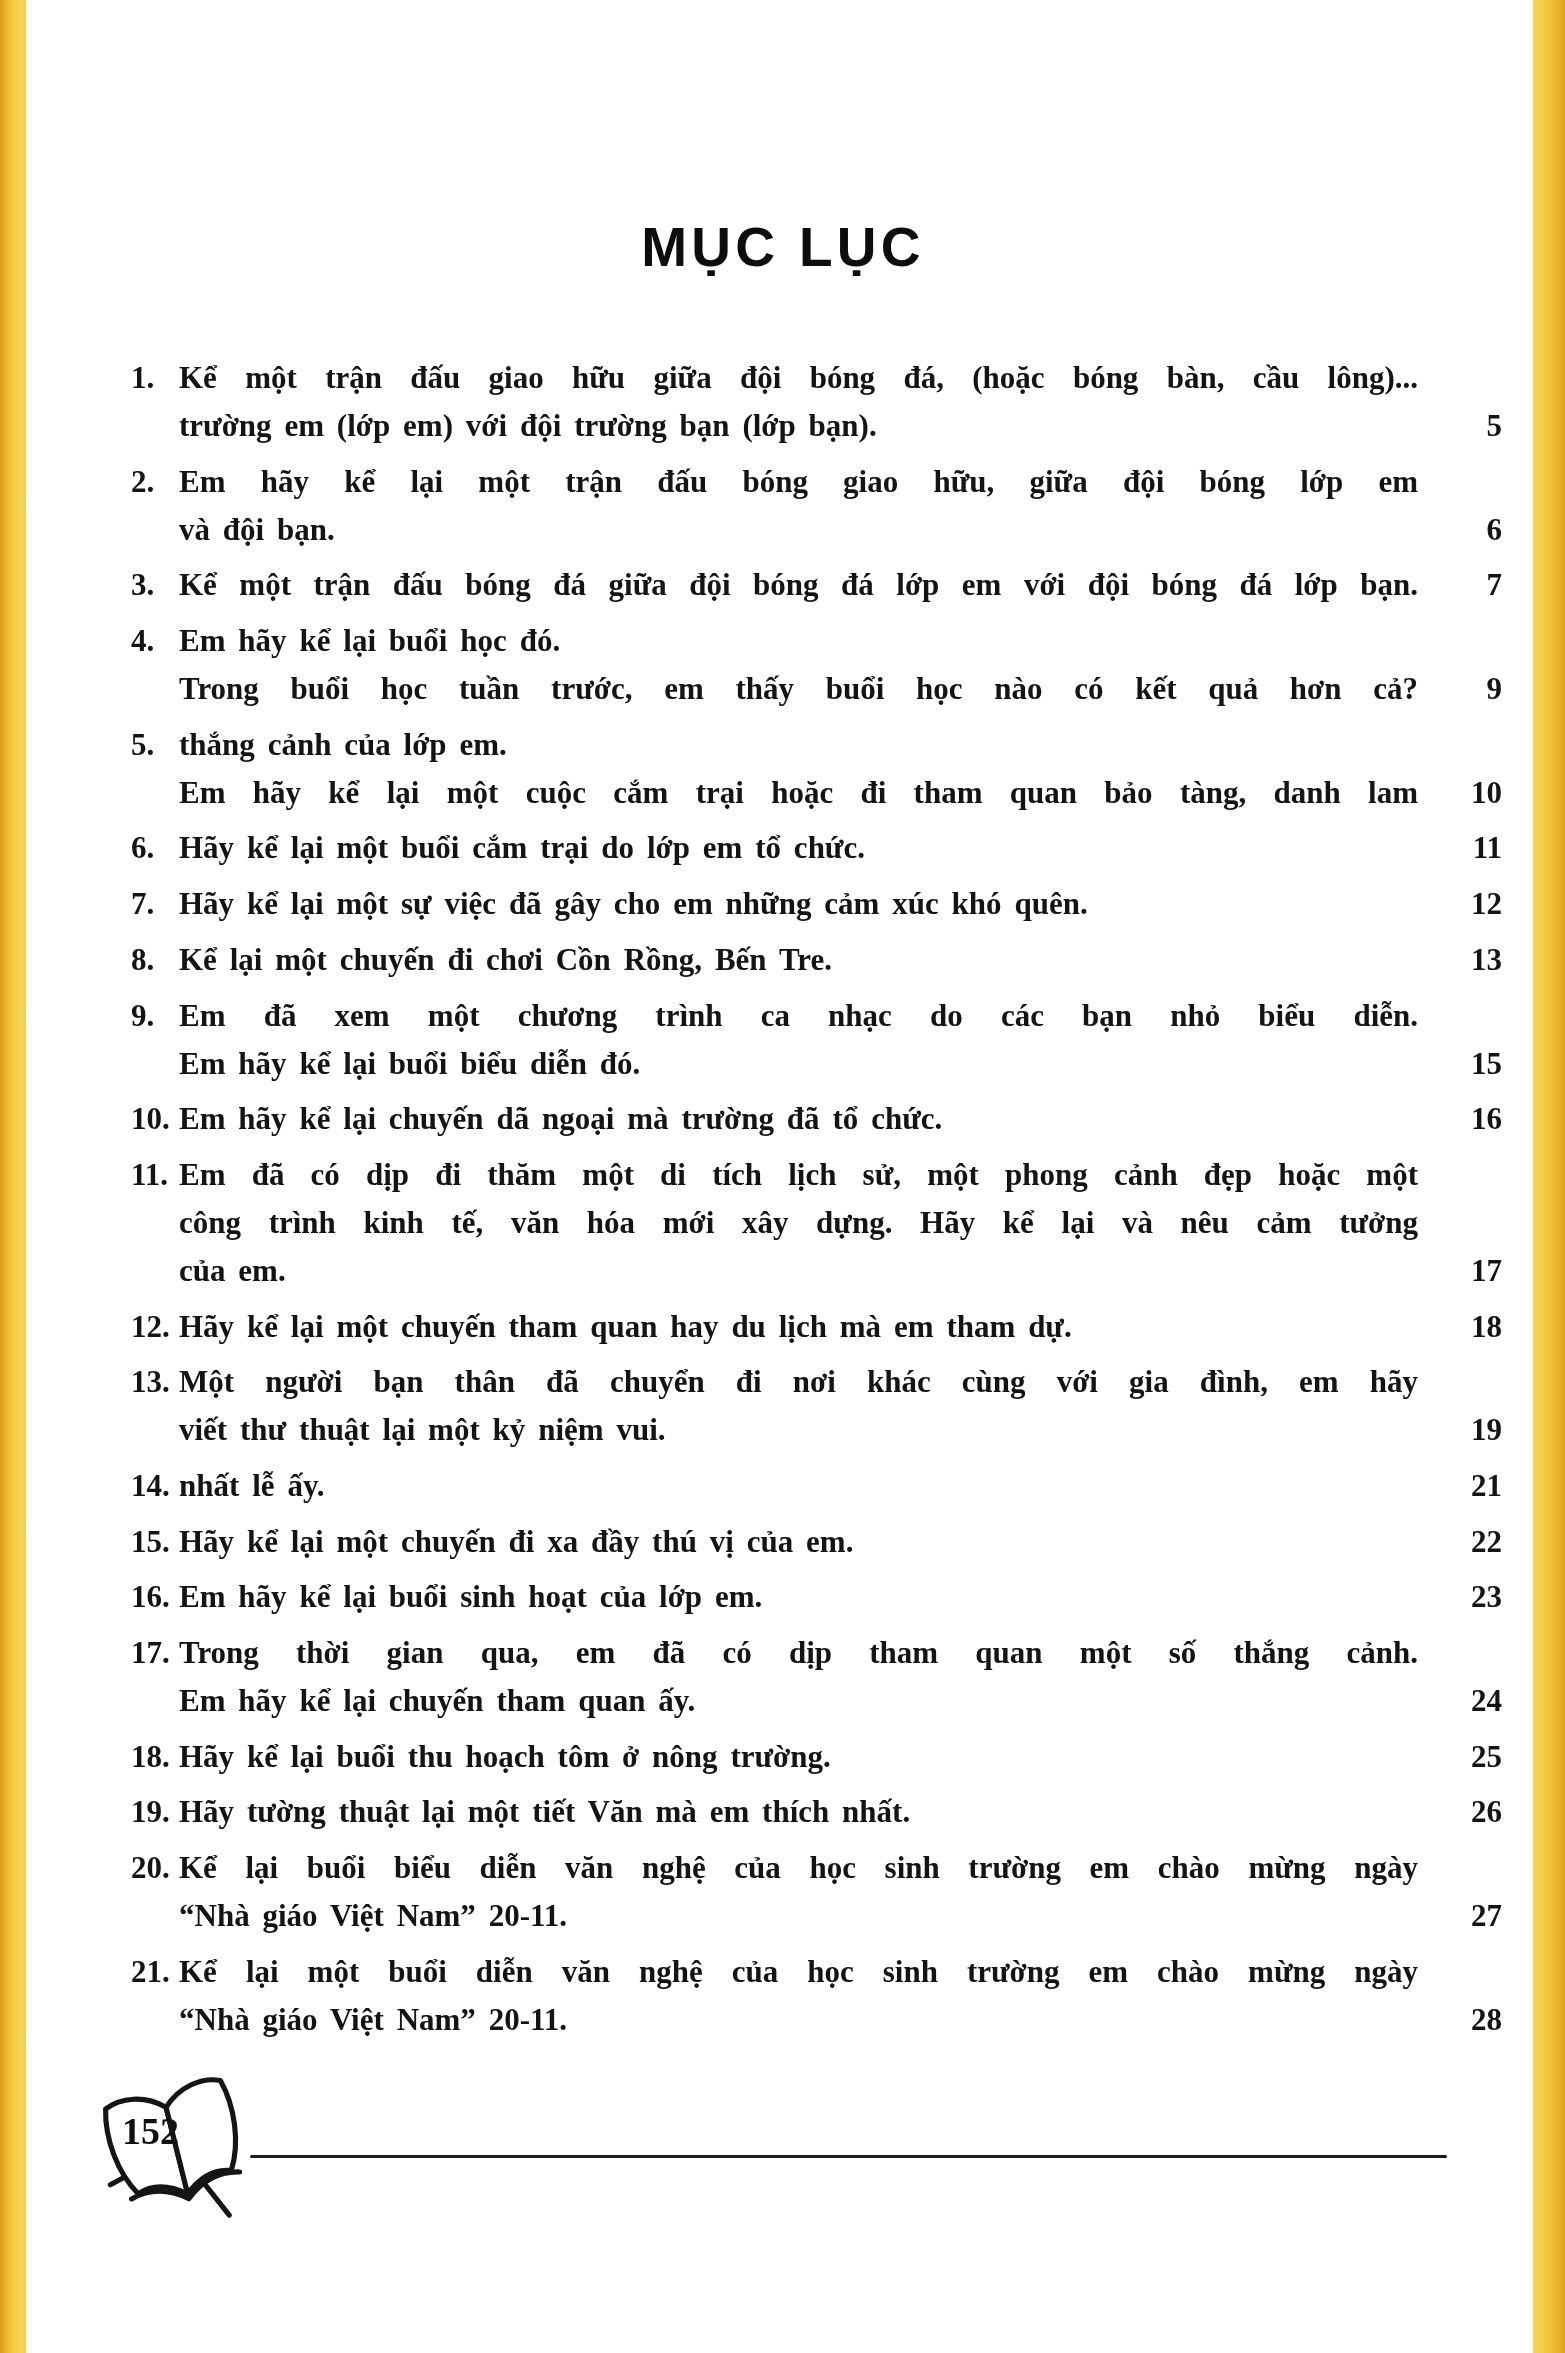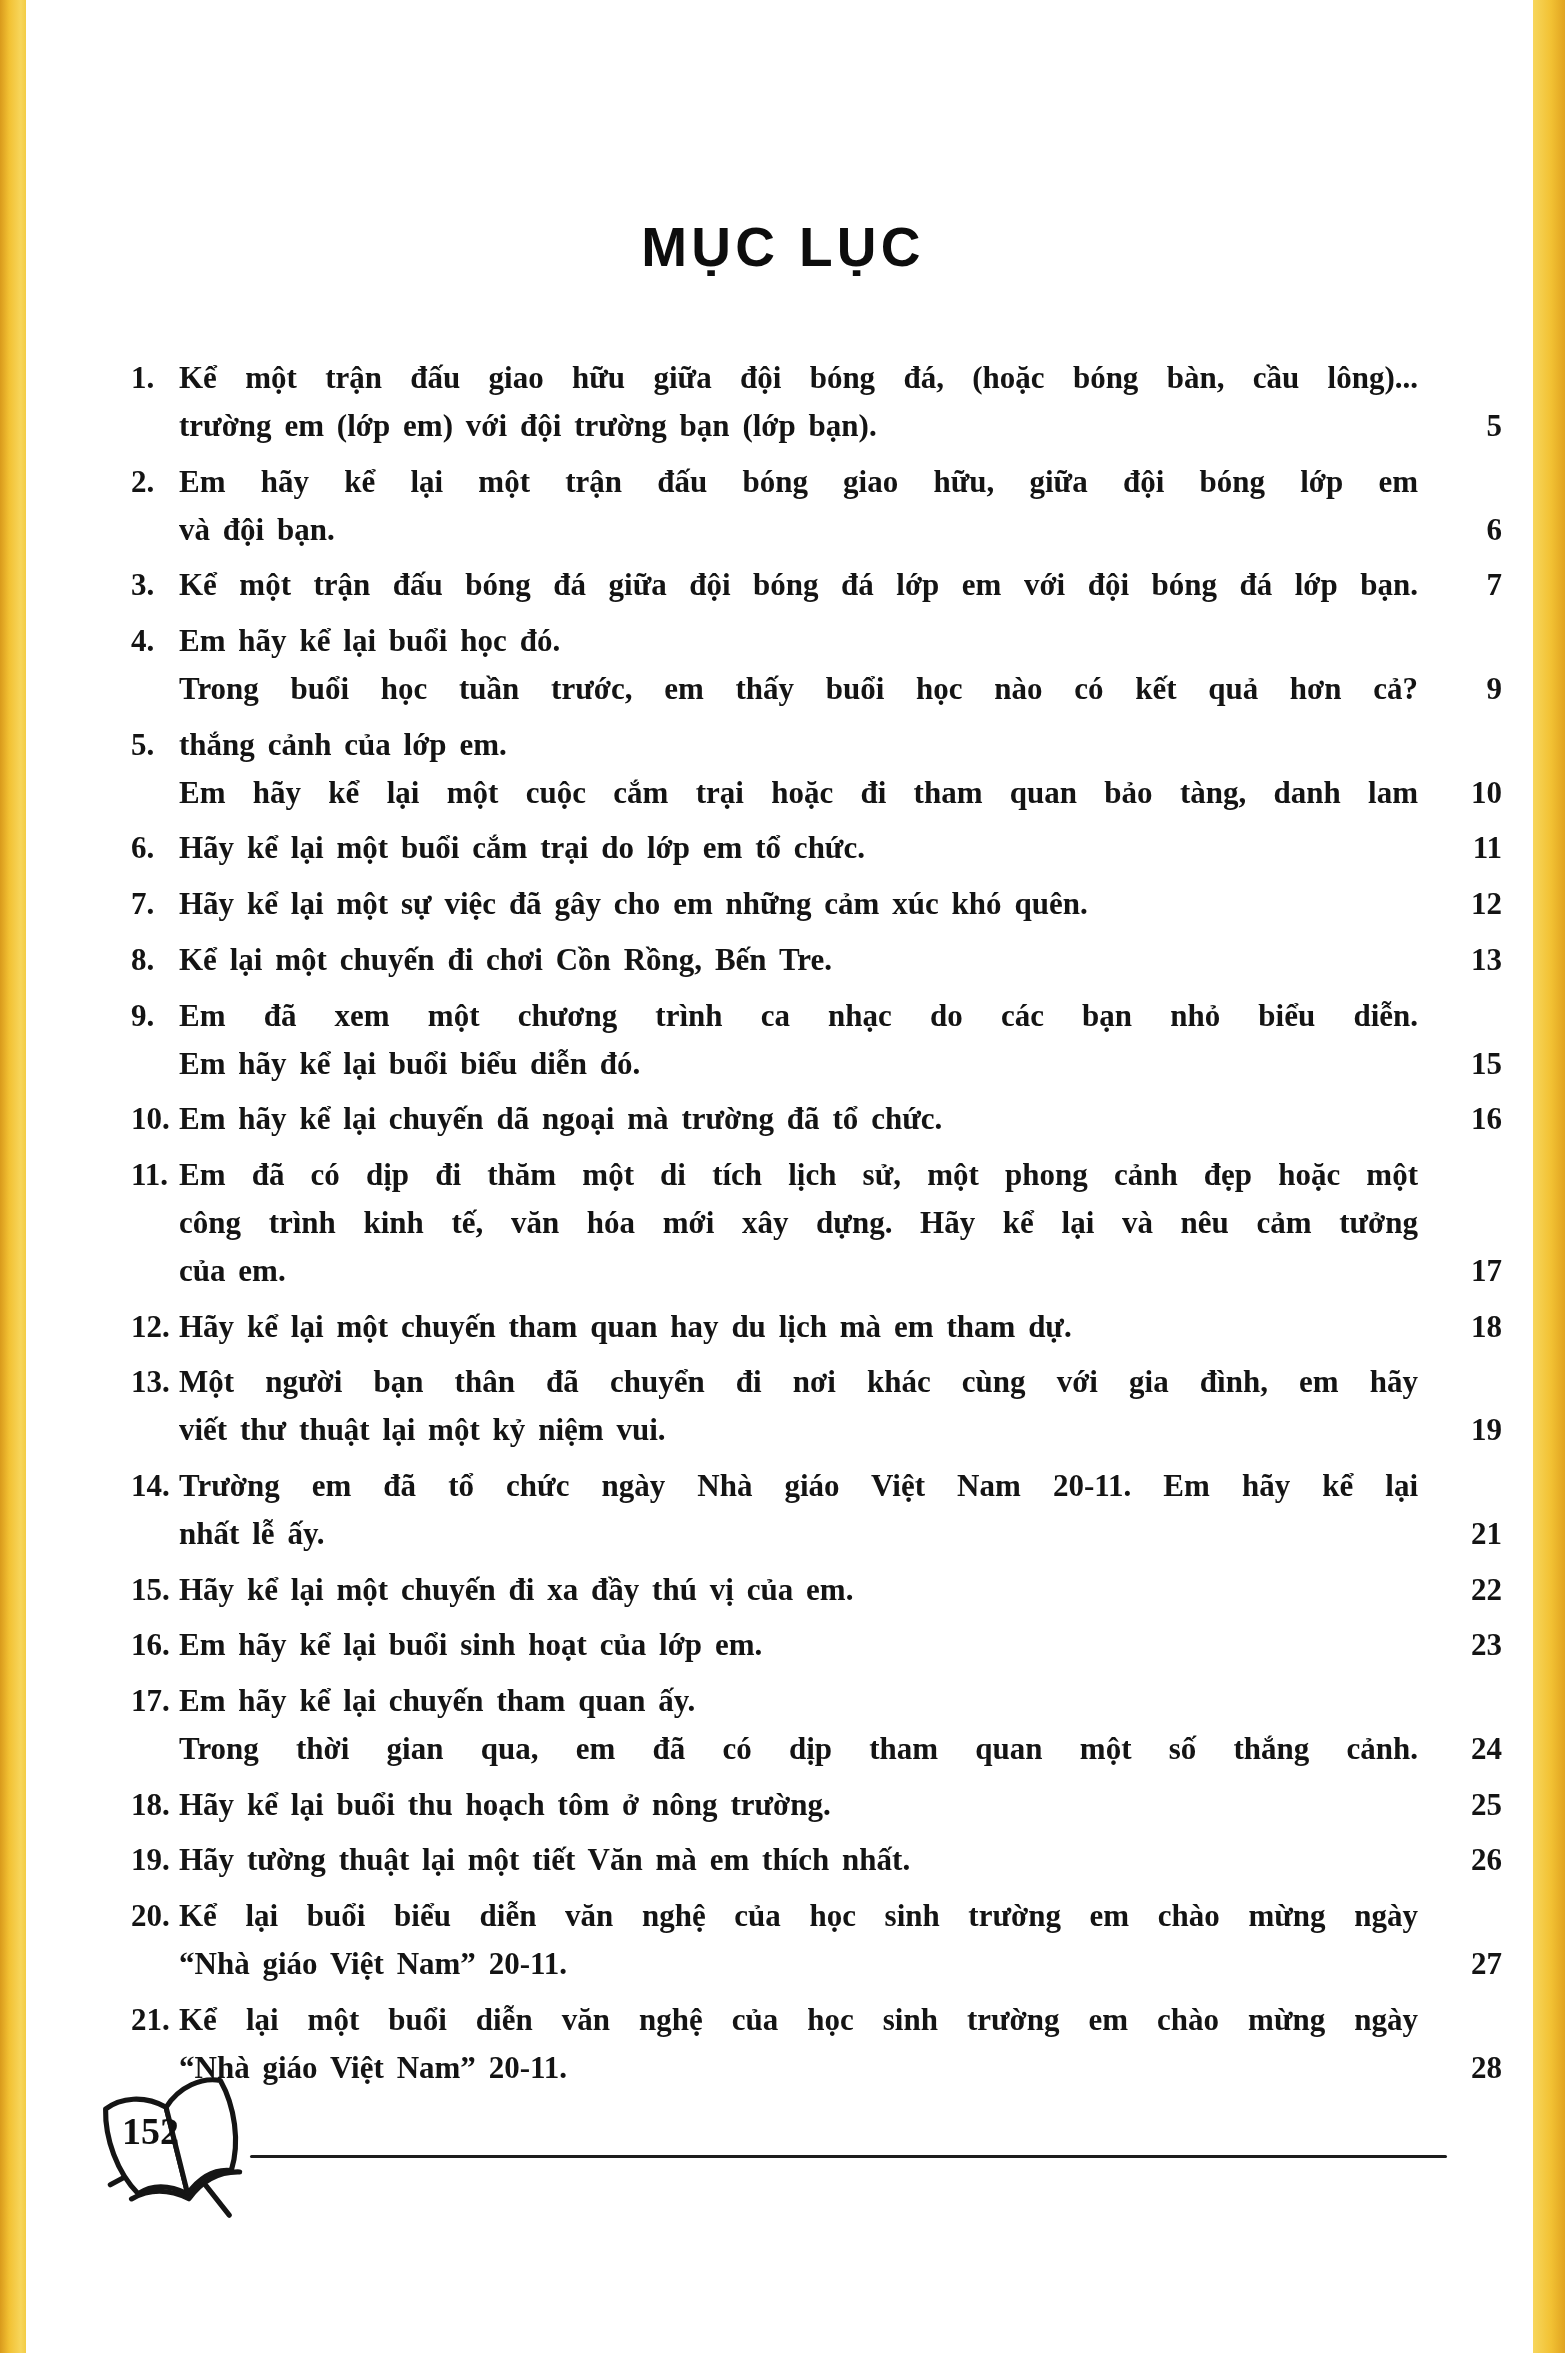--- a/index.html
+++ b/index.html
@@ -156,21 +156,20 @@
         <div class="toc-num">13.</div>
         <div class="toc-text">
           <div class="line fill">Một người bạn thân đã chuyển đi nơi khác cùng với gia đình, em hãy</div>
           <div class="line">viết thư thuật lại một kỷ niệm vui.</div>
         </div>
         <div class="toc-page">19</div>
       </div>
       <div class="toc-row">
         <div class="toc-num">14.</div>
         <div class="toc-text">
-          <div class="line fill">Trường em đã tổ chức ngày Nhà giáo Việt Nam 20-11. Em hãy kể lại</div>
           <div class="line">nhất lễ ấy.</div>
         </div>
         <div class="toc-page">21</div>
       </div>
       <div class="toc-row">
         <div class="toc-num">15.</div>
         <div class="toc-text">
           <div class="line">Hãy kể lại một chuyến đi xa đầy thú vị của em.</div>
         </div>
         <div class="toc-page">22</div>
@@ -178,22 +177,22 @@
       <div class="toc-row">
         <div class="toc-num">16.</div>
         <div class="toc-text">
           <div class="line">Em hãy kể lại buổi sinh hoạt của lớp em.</div>
         </div>
         <div class="toc-page">23</div>
       </div>
       <div class="toc-row">
         <div class="toc-num">17.</div>
         <div class="toc-text">
+          <div class="line fill">Trong thời gian qua, em đã có dịp tham quan một số thắng cảnh.</div>
           <div class="line">Em hãy kể lại chuyến tham quan ấy.</div>
-          <div class="line fill">Trong thời gian qua, em đã có dịp tham quan một số thắng cảnh.</div>
         </div>
         <div class="toc-page">24</div>
       </div>
       <div class="toc-row">
         <div class="toc-num">18.</div>
         <div class="toc-text">
           <div class="line">Hãy kể lại buổi thu hoạch tôm ở nông trường.</div>
         </div>
         <div class="toc-page">25</div>
       </div>

